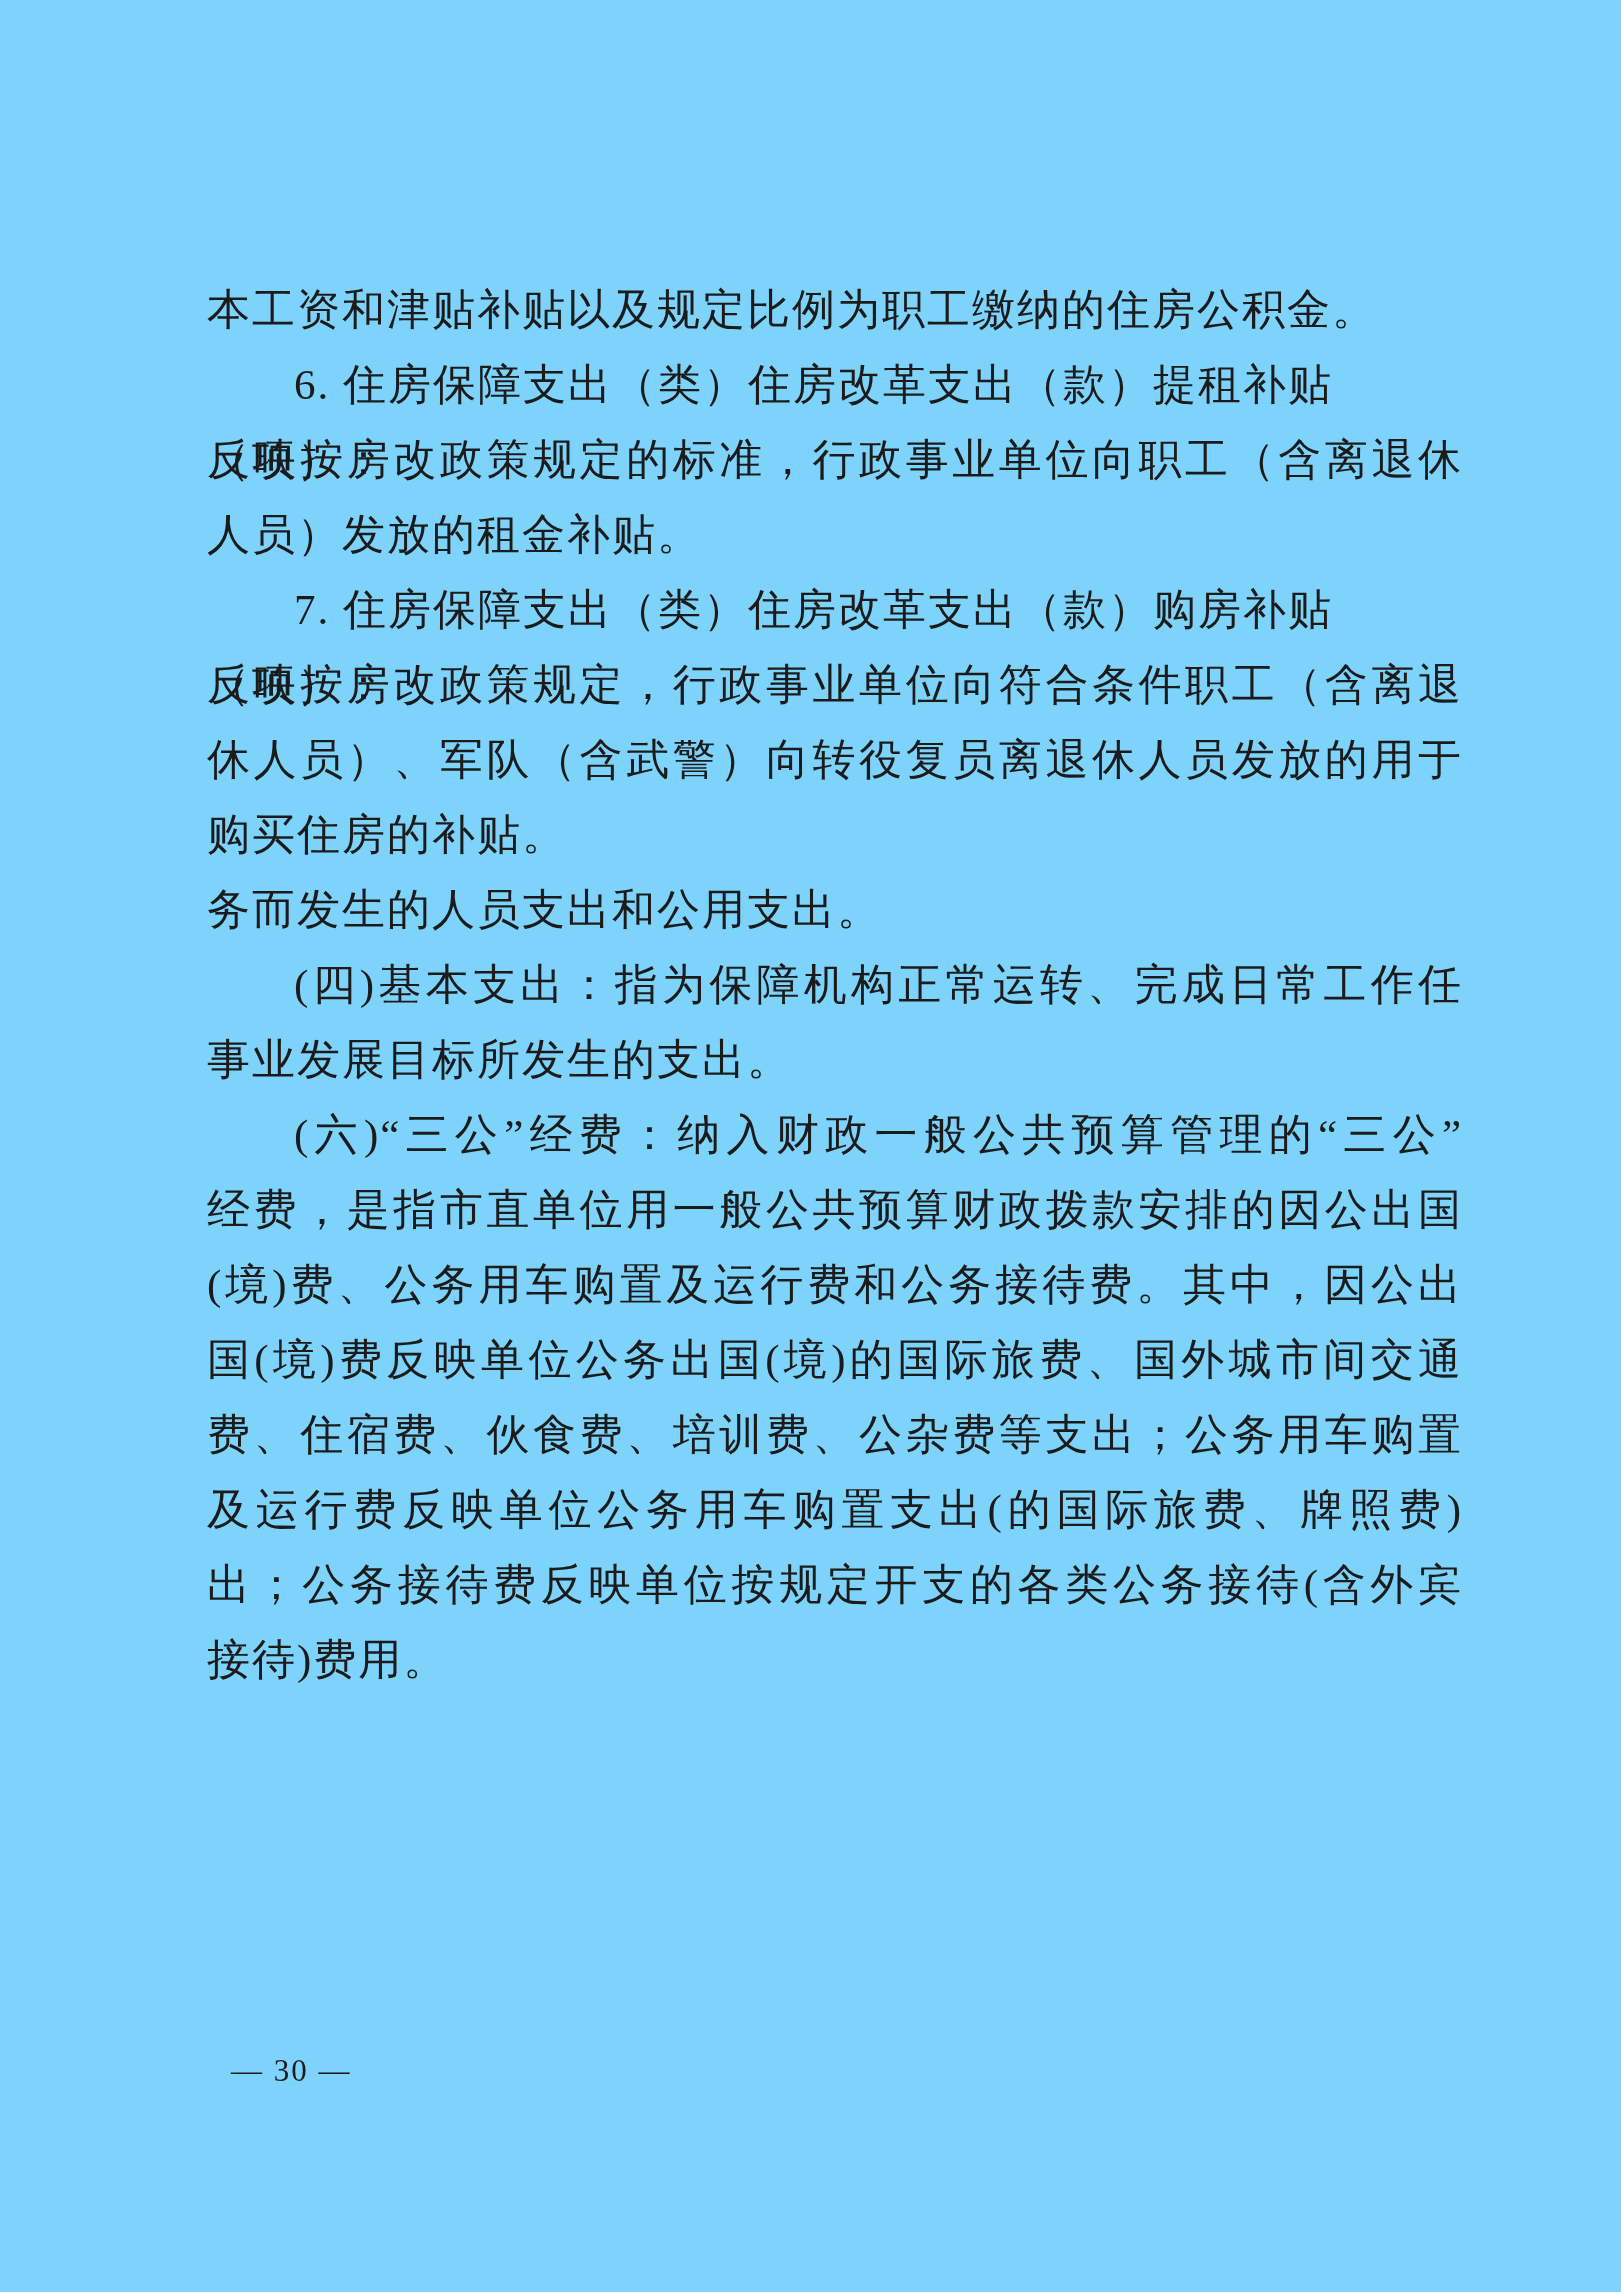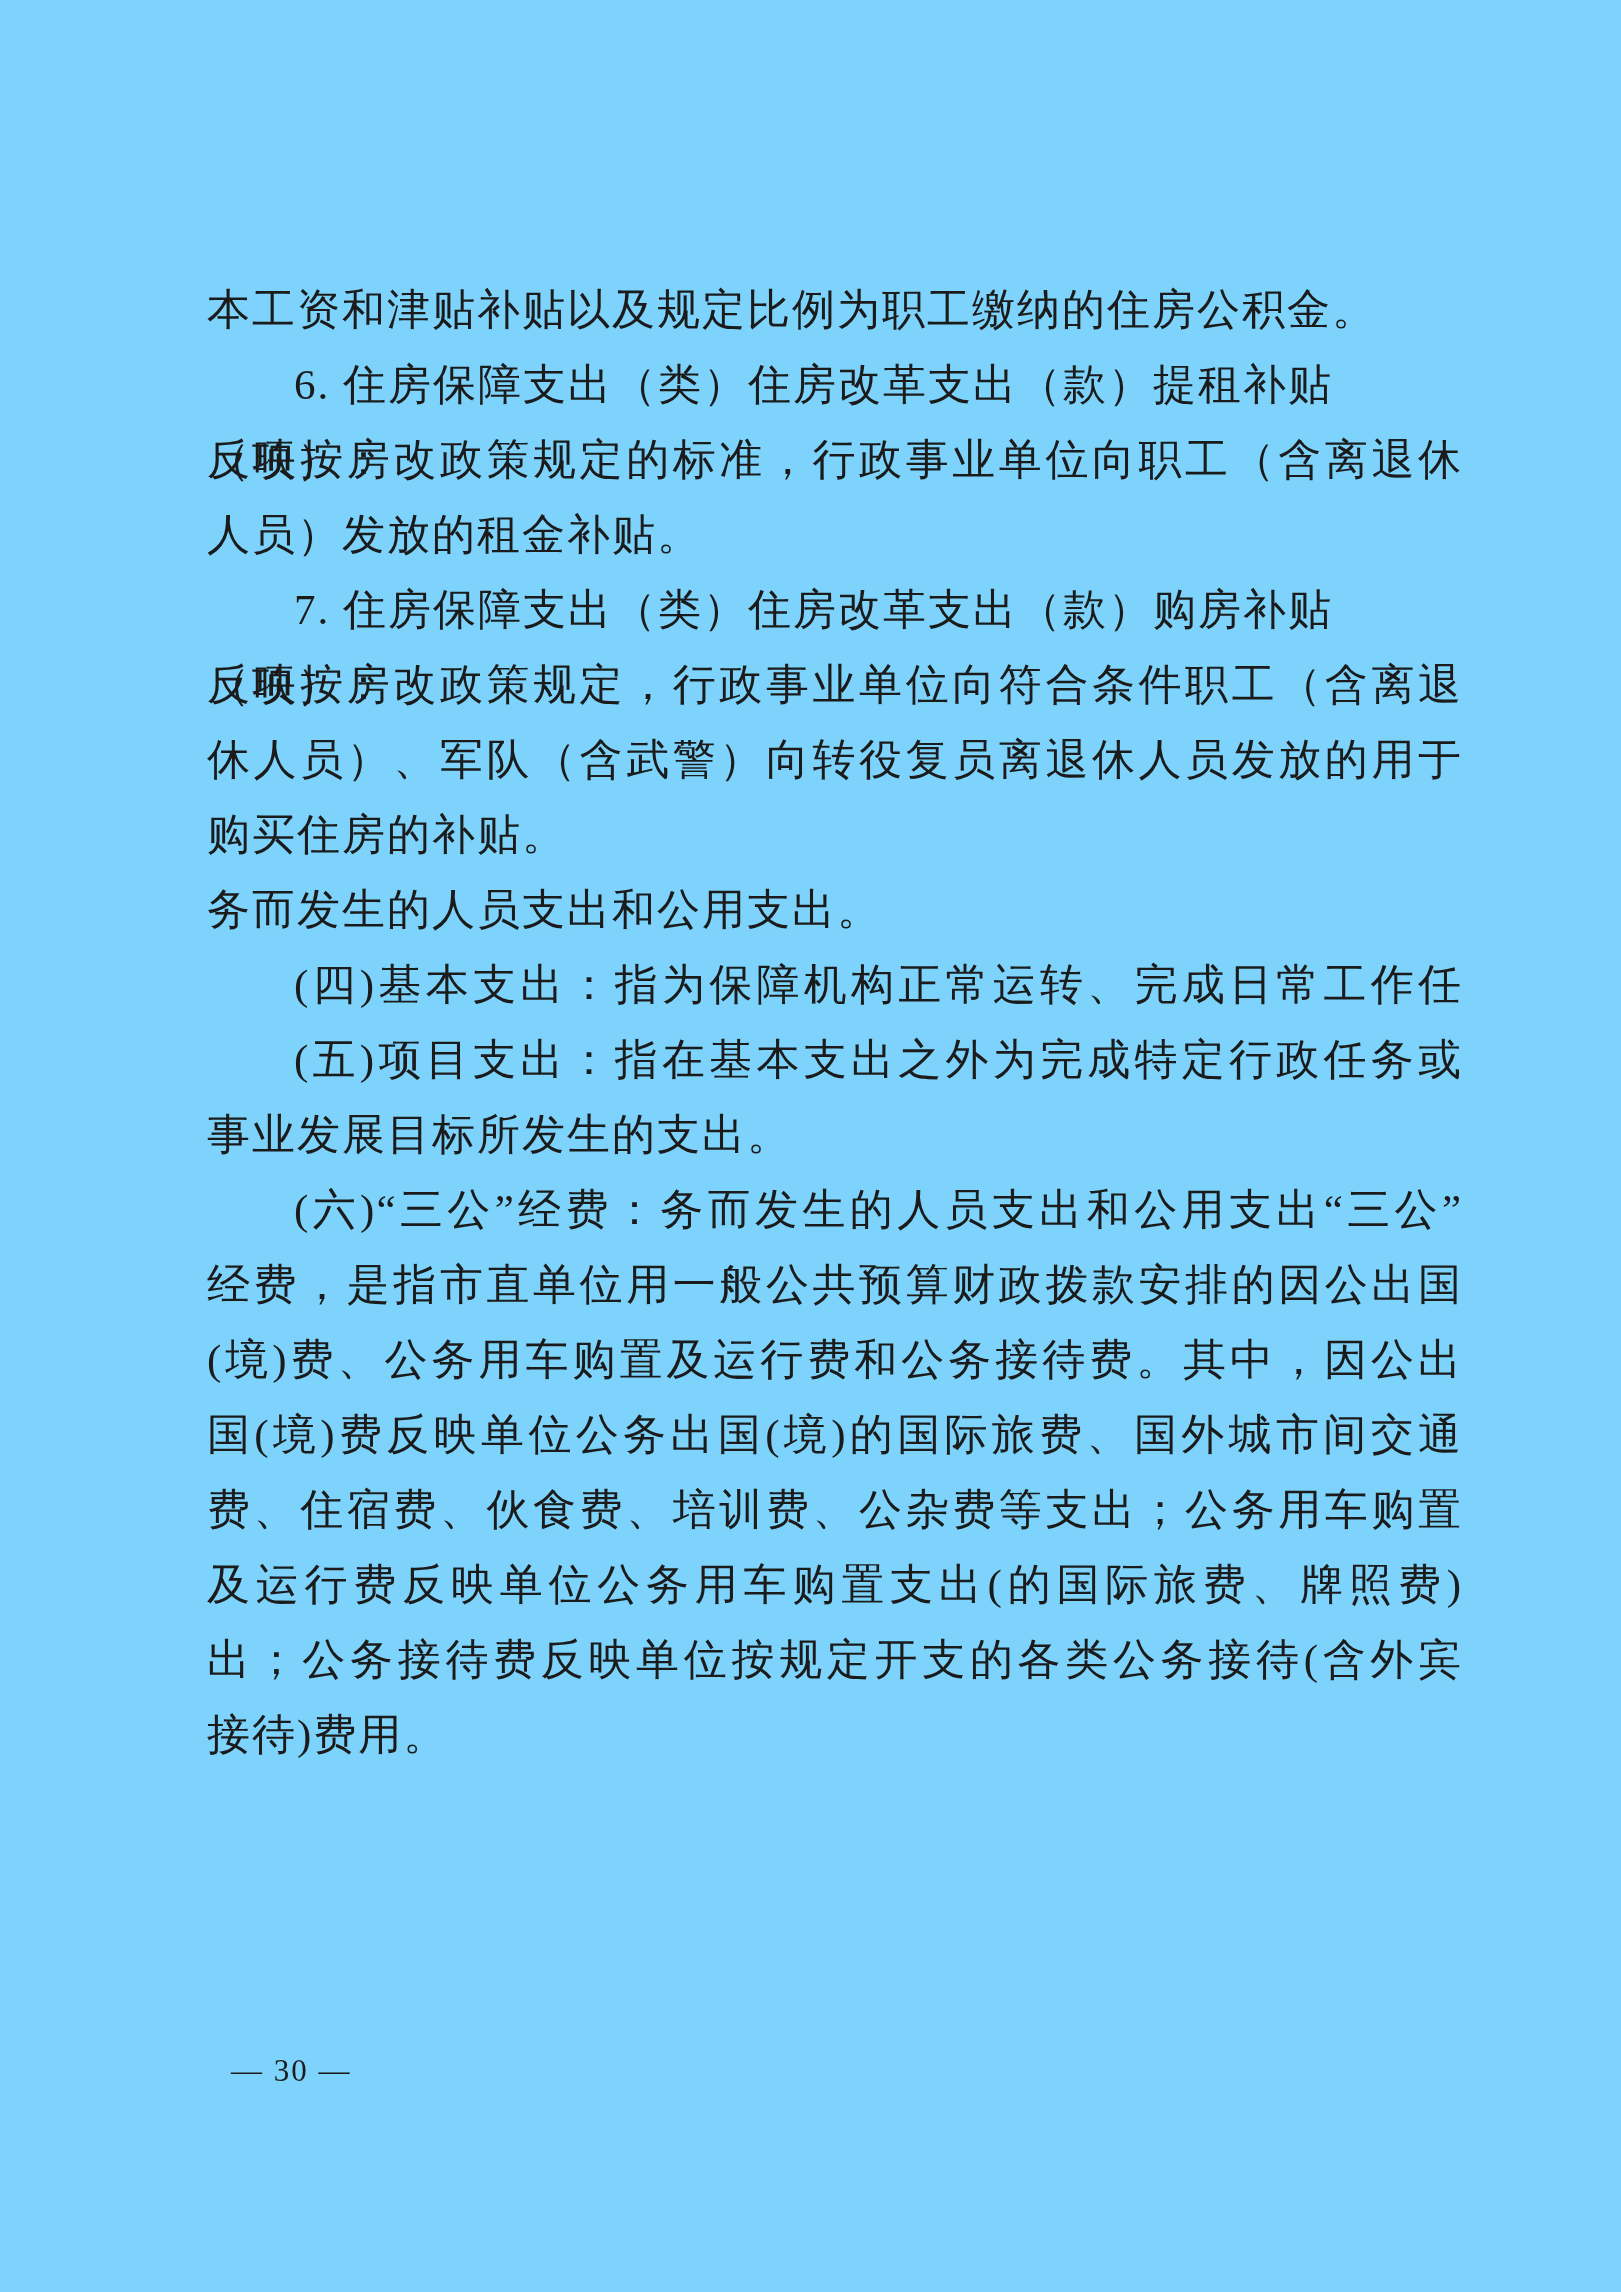--- a/index.html
+++ b/index.html
@@ -71,26 +71,25 @@
       <div class="line fill">休人员）、军队（含武警）向转役复员离退休人员发放的用于</div>
       <div class="line">购买住房的补贴。</div>
     </div>
 
     <div>
       <div class="line">务而发生的人员支出和公用支出。</div>
       <div class="line indent fill">(四)基本支出：指为保障机构正常运转、完成日常工作任</div>
     </div>
 
     <div>
-      <div class="line indent fill">(五)项目支出：指在基本支出之外为完成特定行政任务或</div>
       <div class="line">事业发展目标所发生的支出。</div>
     </div>
 
     <div>
-      <div class="line indent fill">(六)“三公”经费：务而发生的人员支出和公用支出“三公”</div>
+      <div class="line indent fill">(六)“三公”经费：纳入财政一般公共预算管理的“三公”</div>
       <div class="line fill">经费，是指市直单位用一般公共预算财政拨款安排的因公出国</div>
       <div class="line fill">(境)费、公务用车购置及运行费和公务接待费。其中，因公出</div>
       <div class="line fill">国(境)费反映单位公务出国(境)的国际旅费、国外城市间交通</div>
       <div class="line fill">费、住宿费、伙食费、培训费、公杂费等支出；公务用车购置</div>
       <div class="line fill">及运行费反映单位公务用车购置支出(的国际旅费、牌照费)</div>
       <div class="line fill">出；公务接待费反映单位按规定开支的各类公务接待(含外宾</div>
       <div class="line">接待)费用。</div>
     </div>
 
   </div>

